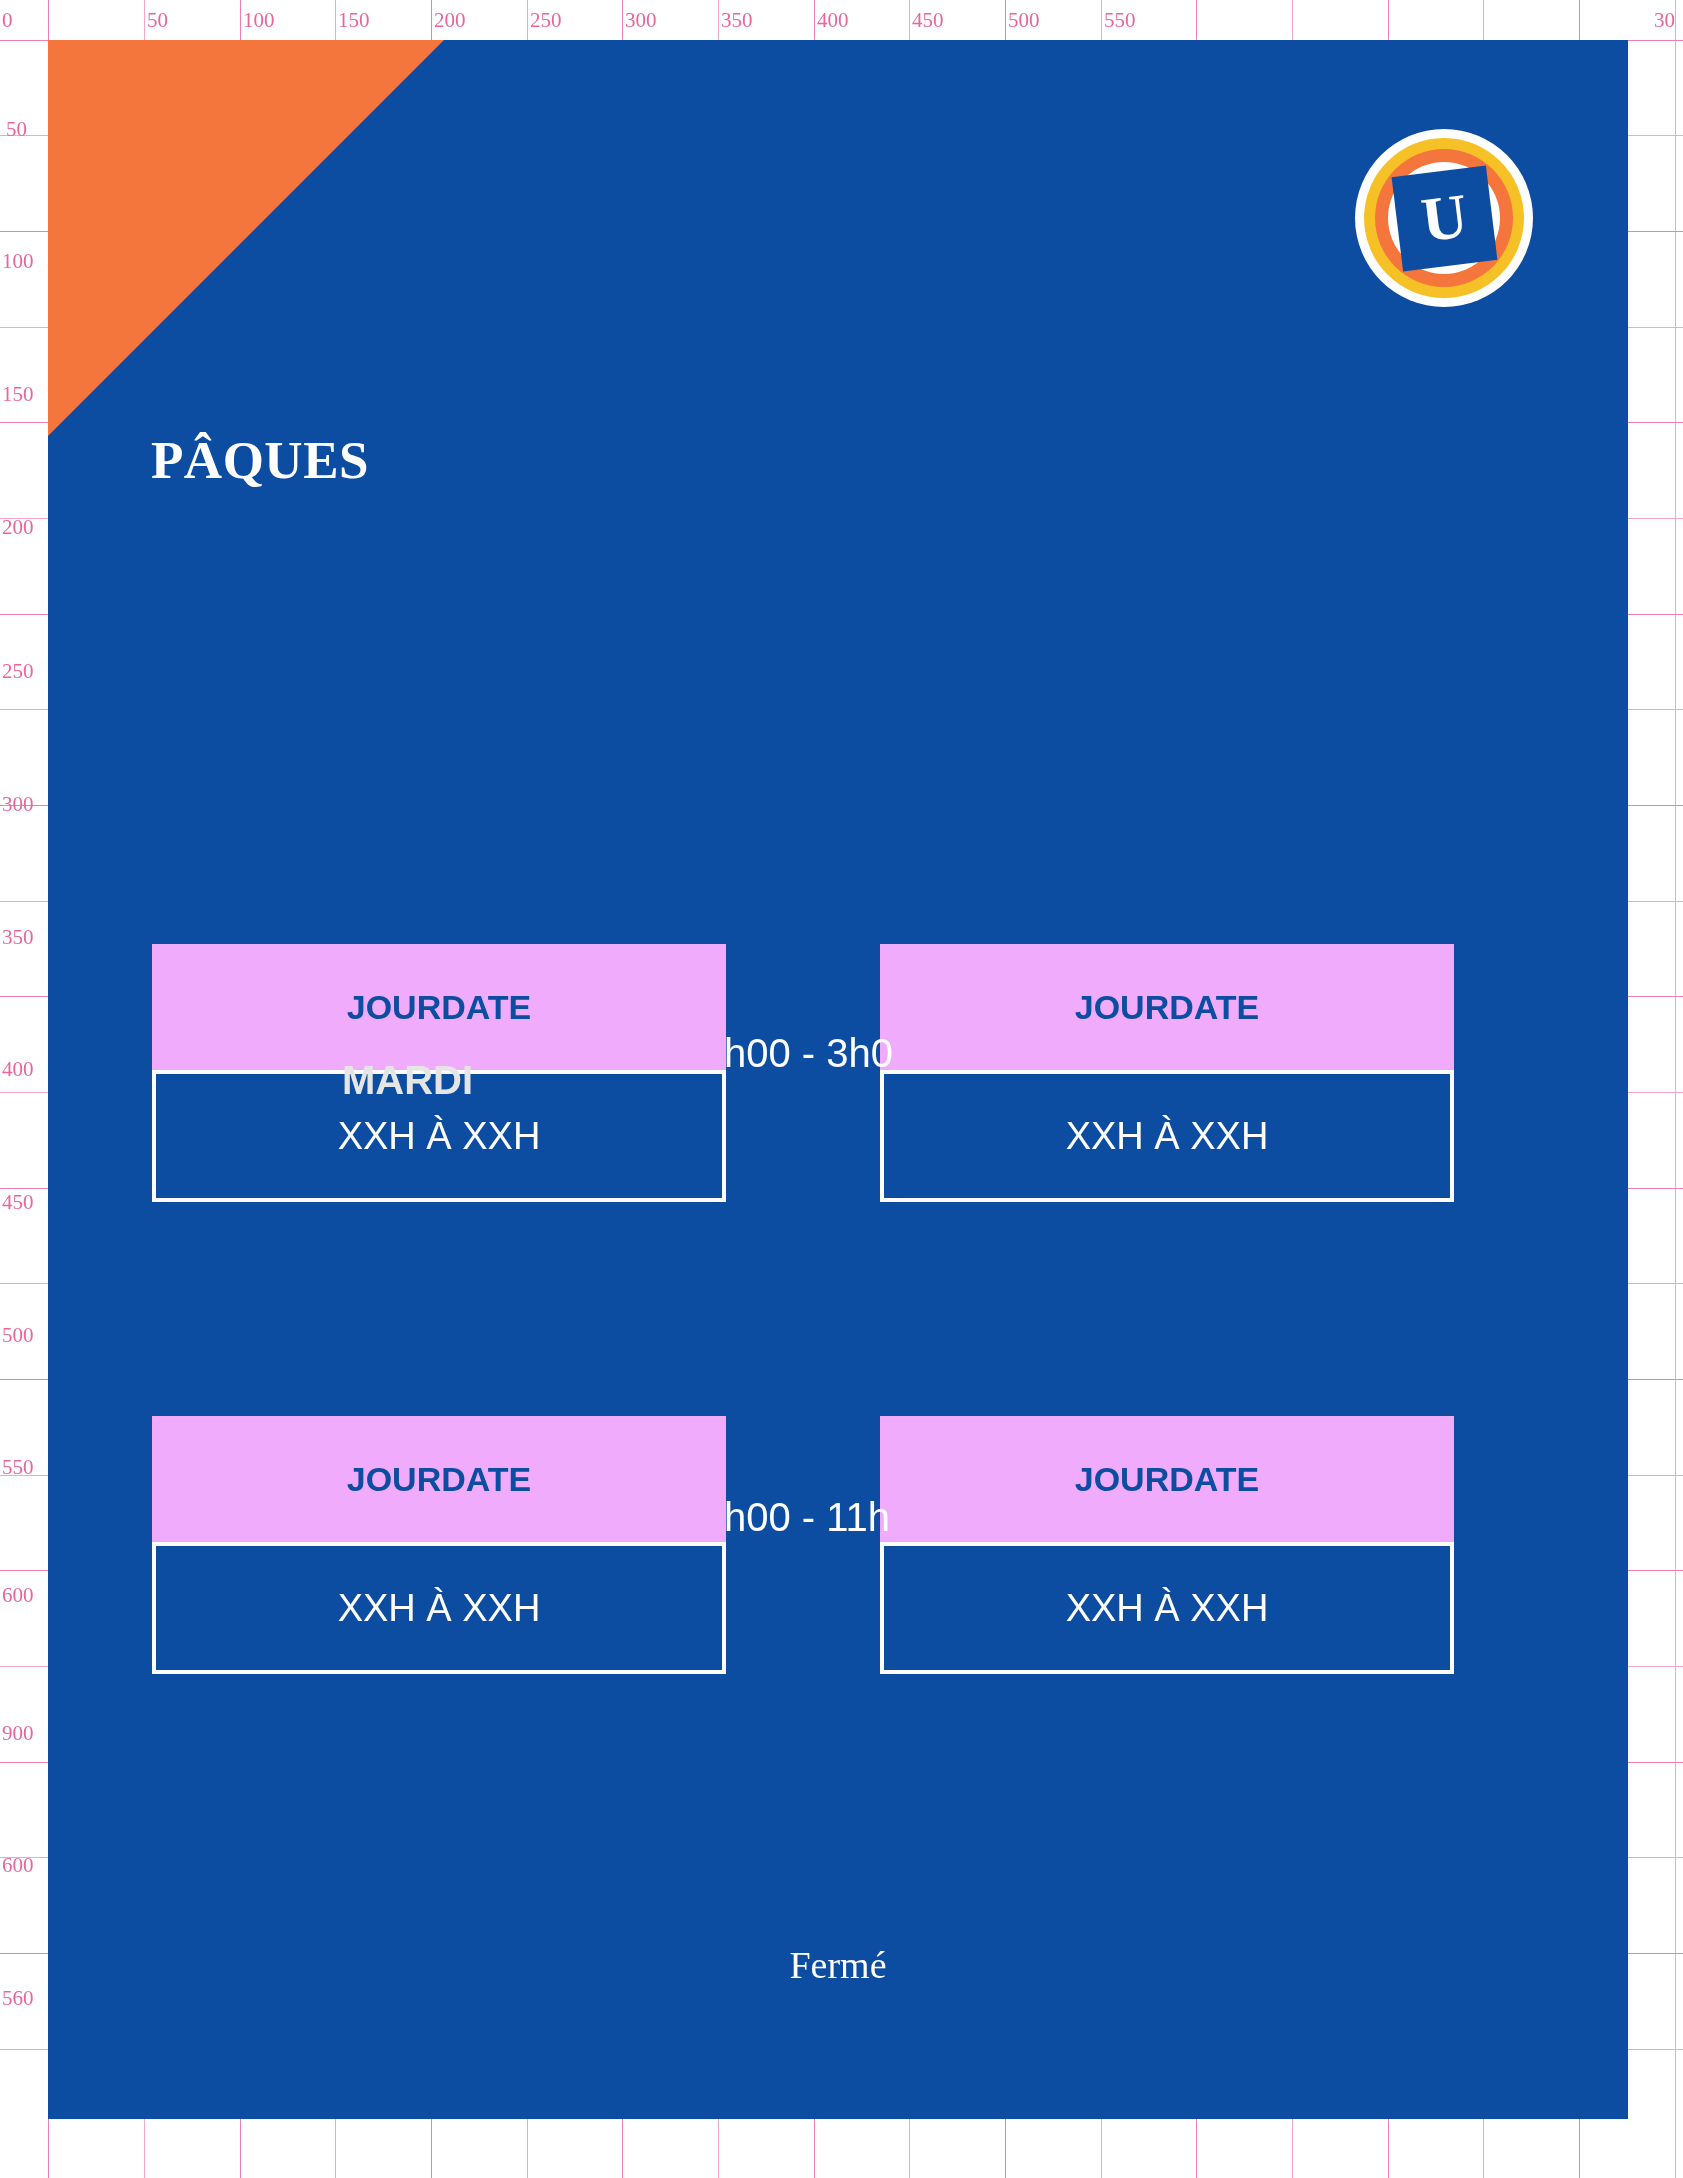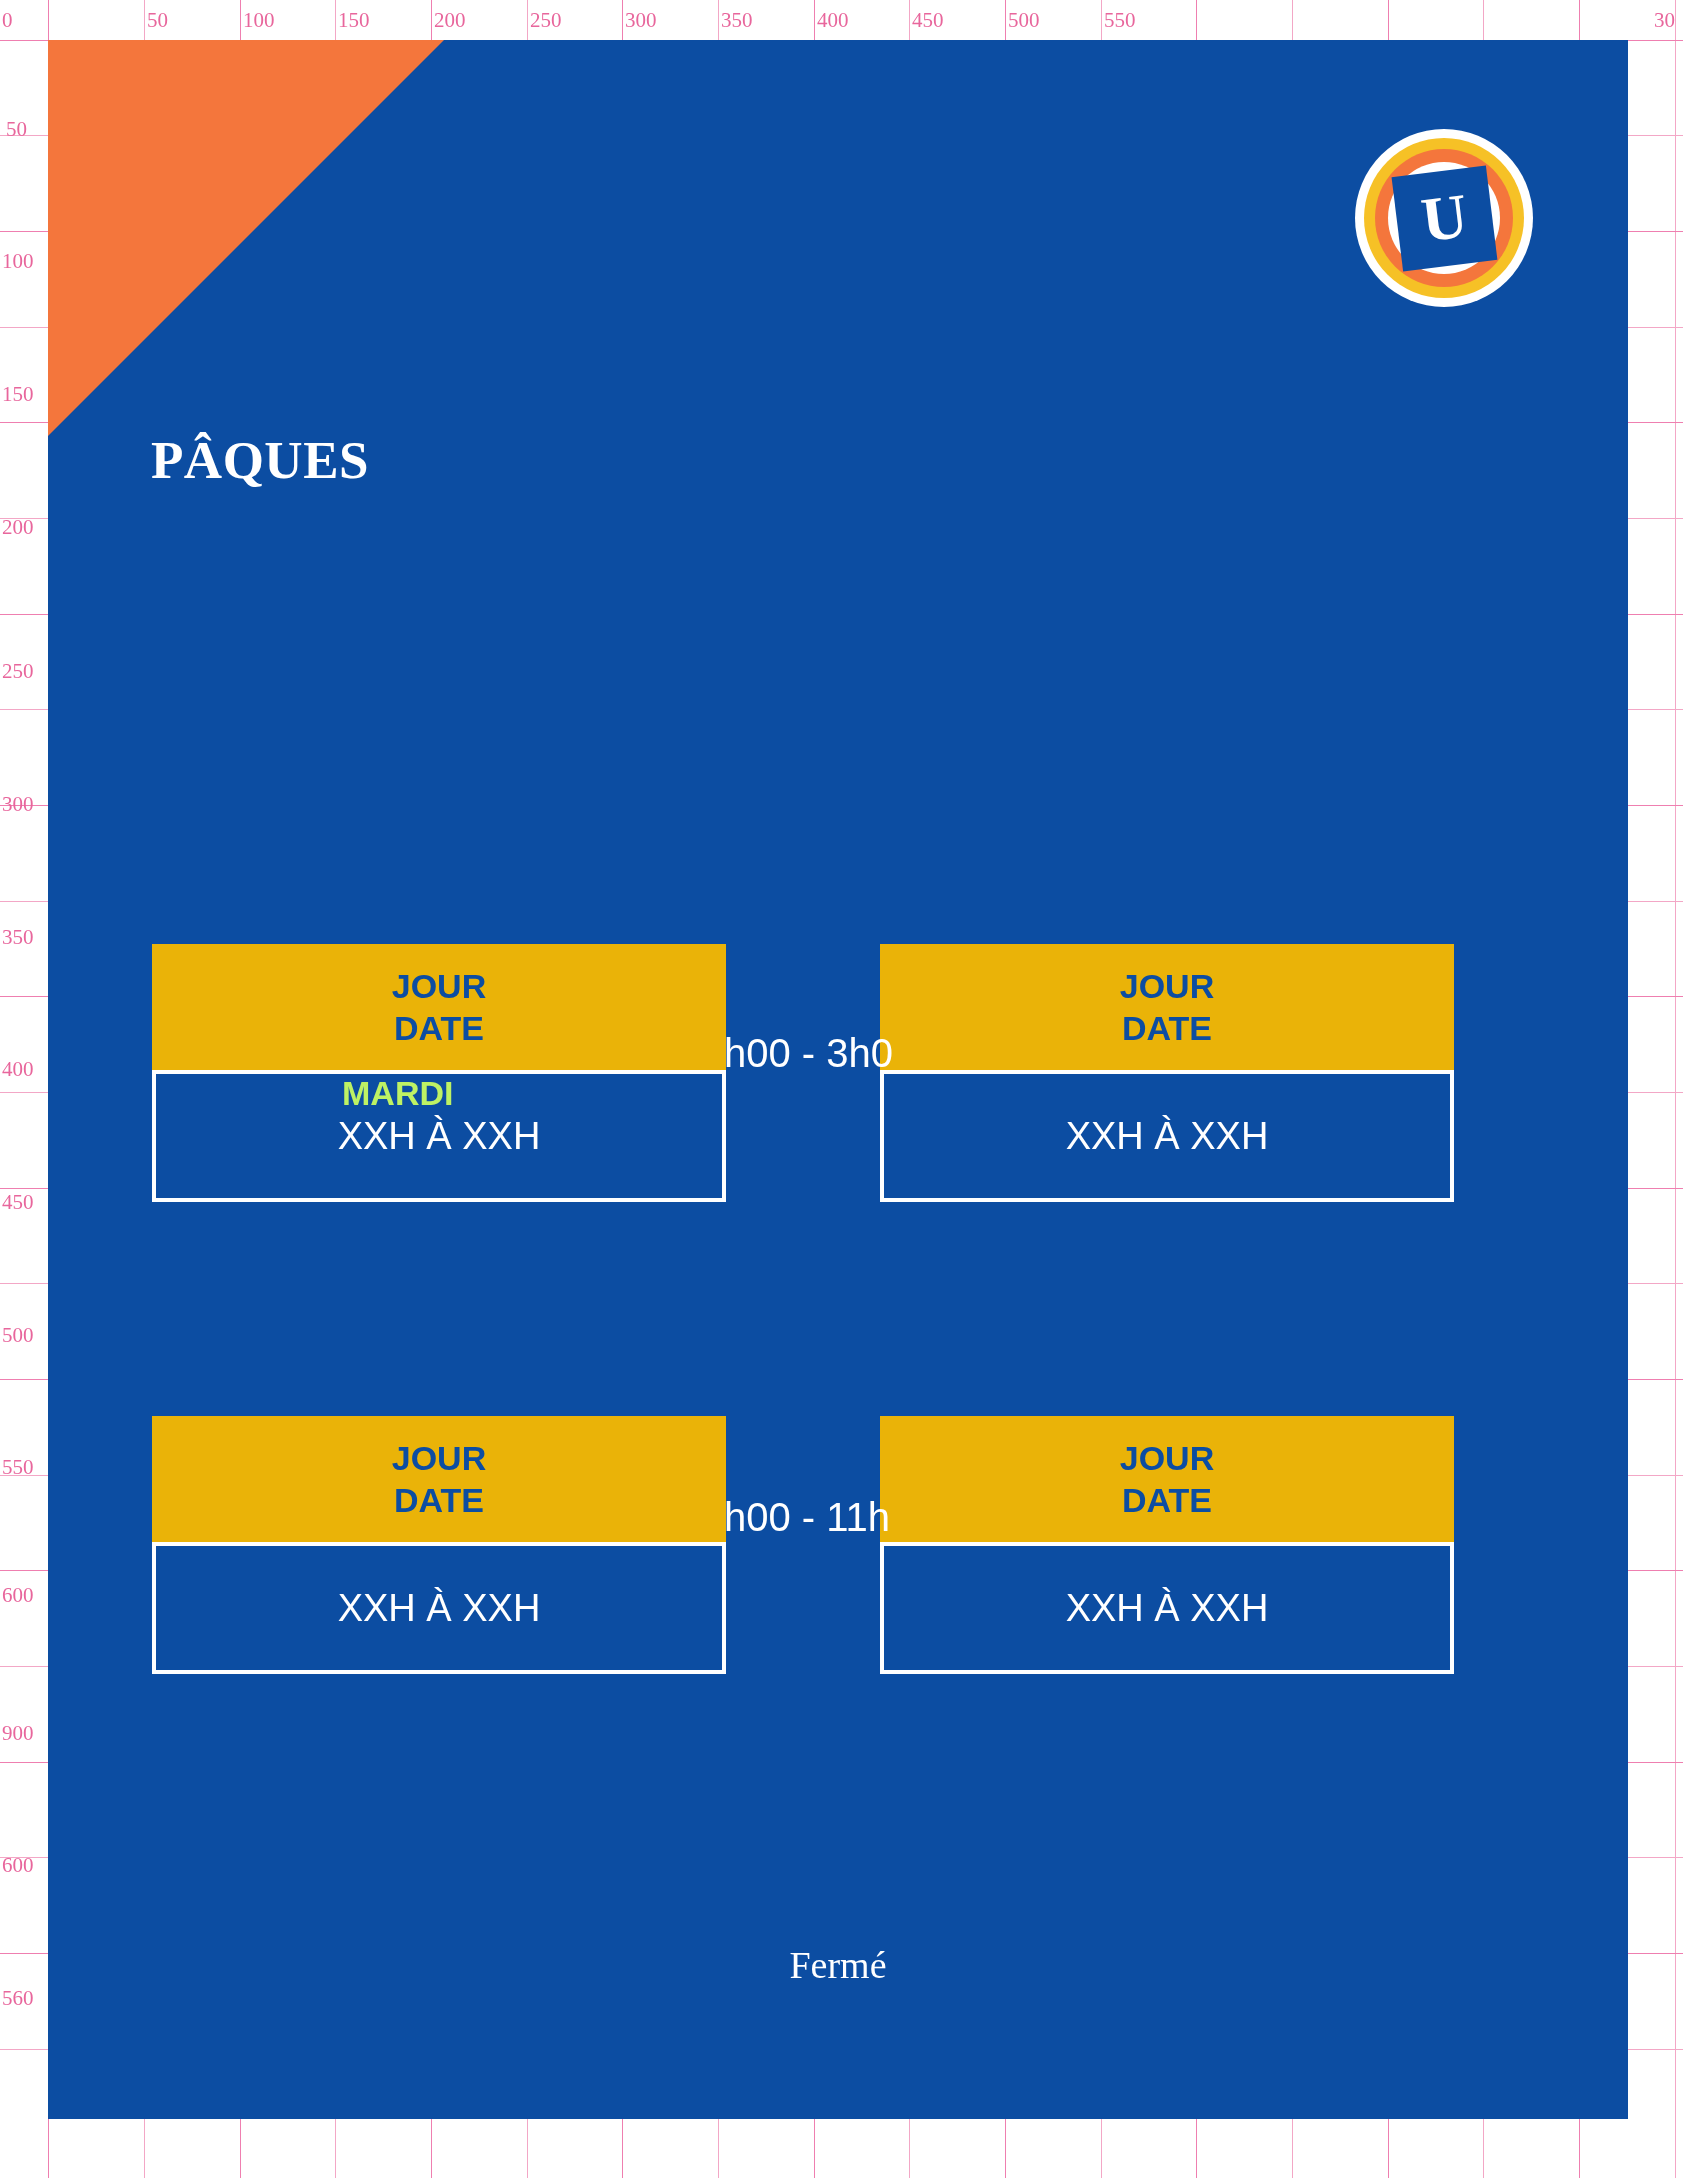--- a/index.html
+++ b/index.html
@@ -141,56 +141,55 @@
     align-items: center;
     justify-content: center;
     line-height: 1;
   }
 
   
   .card {
     position: absolute;
   }
   .card .head {
-    background: #eab308;
+    background: #f0abfc;
     color: #0c4da2;
     font-family: "Liberation Sans", sans-serif;
     font-weight: bold;
     font-size: 34px;
     line-height: 1.25;
     text-align: center;
     display: flex;
-    flex-direction: column;
+    flex-direction: row;
     align-items: center;
     justify-content: center;
     box-sizing: border-box;
   }
   .card .hours {
     border: 4px solid #ffffff;
     color: #ffffff;
     font-family: "Liberation Sans", sans-serif;
     font-size: 38px;
     line-height: 1;
     text-align: center;
     display: flex;
     align-items: center;
     justify-content: center;
     box-sizing: border-box;
   }
 
   
   .overlay-text {
     position: absolute;
-    color: #bef264;
-    font-family: "Liberation Sans", sans-serif;
-    font-weight: bold;
-    font-size: 34px;
+    color: #e5e5e5;
+    font-family: "Liberation Sans", sans-serif;
+    font-weight: bold;
+    font-size: 40px;
     line-height: 1;
     white-space: nowrap;
-    margin-top: 16px;
   }
   .overlay-hours {
     position: absolute;
     color: #ffffff;
     font-family: "Liberation Sans", sans-serif;
     font-size: 40px;
     line-height: 1;
     white-space: nowrap;
   }
   .footer-note {

